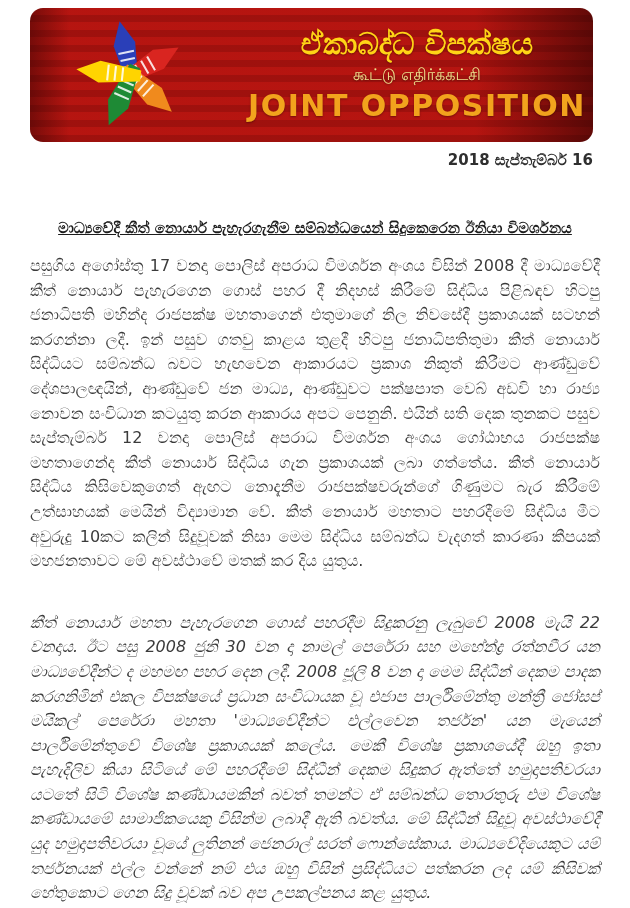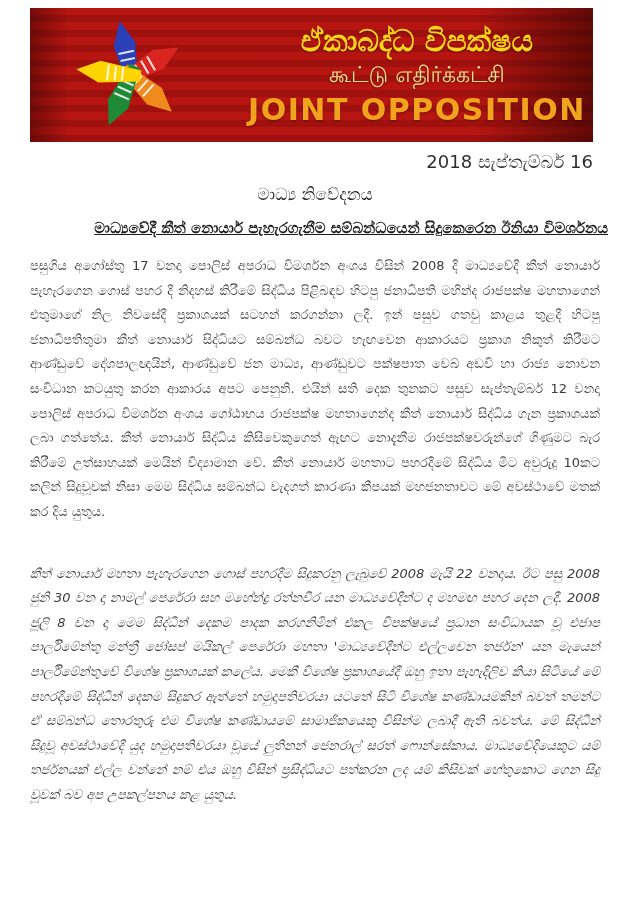--- a/index.html
+++ b/index.html
@@ -11,49 +11,49 @@
     font-family:"DejaVu Sans", sans-serif;
   }
   
   .banner{
     position:absolute;left:30px;top:8px;width:563px;height:134px;
     display:flex;align-items:center;
     background:
       linear-gradient(to right, rgba(40,0,0,.45) 0%, rgba(0,0,0,0) 7%, rgba(0,0,0,0) 79%, rgba(30,0,0,.55) 100%),
       repeating-linear-gradient(0deg, rgba(110,10,8,.30) 0 7px, rgba(200,30,20,.08) 7px 15px),
       #b41410;
-    border-radius:0;
+    border-radius:13px;
   }
   .banner .logo{width:122px;height:122px;margin-left:40px;flex:0 0 auto;}
   .banner-titles{
     margin-left:56px;
     display:flex;flex-direction:column;align-items:center;
     gap:7px;line-height:1.05;
     text-align:center;
   }
   .title-si{font-size:30px;font-weight:bold;color:#ffd416;text-shadow:0 1px 2px rgba(0,0,0,.35);}
-  .title-ta{font-size:22px;color:#efe08d;text-shadow:0 1px 2px rgba(0,0,0,.35);}
+  .title-ta{font-size:16px;color:#efe08d;text-shadow:0 1px 2px rgba(0,0,0,.35);}
   .title-en{font-size:30px;font-weight:bold;color:#f2a31d;letter-spacing:1.5px;text-shadow:0 1px 2px rgba(0,0,0,.35);}
   
   .date-line{
     position:absolute;top:151px;right:37px;
-    font-size:18px;color:#2f2f2f;
+    font-size:15px;color:#2f2f2f;font-weight:bold;
   }
   .page-heading{
     position:absolute;top:184px;left:0;right:0;
     text-align:center;font-size:17px;color:#262626;
   }
   .sub-heading{
     position:absolute;top:219px;left:22px;right:22px;
-    text-align:right;font-size:15px;font-weight:bold;
+    text-align:center;font-size:15px;font-weight:bold;
     text-decoration:underline;color:#1c1c1c;
   }
   .body-text{
     position:absolute;top:254px;left:30px;right:30px;bottom:10px;
-    font-size:13px;line-height:24.6px;color:#3b3b3b;
+    font-size:16px;line-height:24.6px;color:#3b3b3b;
     text-align:justify;
   }
   .body-text p{margin:0;}
   .body-text p + p{margin-top:37px;font-style:italic;}
 </style>
 </head>
 <body>
 
 <div class="page">
 
@@ -84,21 +84,20 @@
     </svg>
     <div class="banner-titles">
       <div class="title-si">ඒකාබද්ධ විපක්ෂය</div>
       <div class="title-ta">கூட்டு எதிர்க்கட்சி</div>
       <div class="title-en">JOINT OPPOSITION</div>
     </div>
   </div>
 
   <div class="date-line">2018 සැප්තැම්බර් 16</div>
 
-  <div class="page-heading">මාධ්‍ය නිවේදනය</div>
 
   <div class="sub-heading">මාධ්‍යවේදී කීත් නොයාර් පැහැරගැනීම සම්බන්ධයෙන් සිදුකෙරෙන ඊනියා විමර්ශනය</div>
 
   <div class="body-text">
     <p>පසුගිය අගෝස්තු 17 වනදා පොලිස් අපරාධ විමර්ශන අංශය විසින් 2008 දී මාධ්‍යවේදී කීත් නොයාර් පැහැරගෙන ගොස් පහර දී නිදහස් කිරීමේ සිද්ධිය පිළිබඳව හිටපු ජනාධිපති මහින්ද රාජපක්ෂ මහතාගෙන් එතුමාගේ නිල නිවසේදී ප්‍රකාශයක් සටහන් කරගන්නා ලදී. ඉන් පසුව ගතවු කාළය තුළදී හිටපු ජනාධිපතිතුමා කීත් නොයාර් සිද්ධියට සම්බන්ධ බවට හැඟවෙන ආකාරයට ප්‍රකාශ නිකුත් කිරීමට ආණ්ඩුවේ දේශපාලඥයින්, ආණ්ඩුවේ ජන මාධ්‍ය, ආණ්ඩුවට පක්ෂපාත වෙබ් අඩවි හා රාජ්‍ය නොවන සංවිධාන කටයුතු කරන ආකාරය අපට පෙනුනි. එයින් සති දෙක තුනකට පසුව සැප්තැම්බර් 12 වනදා පොලිස් අපරාධ විමර්ශන අංශය ගෝඨාභය රාජපක්ෂ මහතාගෙන්ද කීත් නොයාර් සිද්ධිය ගැන ප්‍රකාශයක් ලබා ගත්තේය. කීත් නොයාර් සිද්ධිය කිසිවෙකුගෙත් ඇඟට නොදැනීම රාජපක්ෂවරුන්ගේ ගිණුමට බැර කිරීමේ උත්සාහයක් මෙයින් විද්‍යාමාන වේ. කීත් නොයාර් මහතාට පහරදීමේ සිද්ධිය මීට අවුරුදු 10කට කලින් සිදුවූවක් නිසා මෙම සිද්ධිය සම්බන්ධ වැදගත් කාරණා කීපයක් මහජනතාවට මේ අවස්ථාවේ මතක් කර දිය යුතුය.</p>
     <p>කීත් නොයාර් මහතා පැහැරගෙන ගොස් පහරදීම සිදුකරනු ලැබුවේ 2008 මැයි 22 වනදාය. ඊට පසු 2008 ජුනි 30 වන දා නාමල් පෙරේරා සහ මහේන්ද්‍ර රත්නවීර යන මාධ්‍යවේදීන්ට ද මහමඟ පහර දෙන ලදී. 2008 ජූලි 8 වන දා මෙම සිද්ධීන් දෙකම පාදක කරගනිමින් එකල විපක්ෂයේ ප්‍රධාන සංවිධායක වූ එජාප පාර්ලිමේන්තු මන්ත්‍රී ජෝසප් මයිකල් පෙරේරා මහතා 'මාධ්‍යවේදීන්ට එල්ලවෙන තර්ජන' යන මැයෙන් පාර්ලිමේන්තුවේ විශේෂ ප්‍රකාශයක් කලේය. මෙකී විශේෂ ප්‍රකාශයේදී ඔහු ඉතා පැහැදිලිව කියා සිටියේ මේ පහරදීමේ සිද්ධීන් දෙකම සිදුකර ඇත්තේ හමුදාපතිවරයා යටතේ සිටි විශේෂ කණ්ඩායමකින් බවත් තමන්ට ඒ සම්බන්ධ තොරතුරු එම විශේෂ කණ්ඩායමේ සාමාජිකයෙකු විසින්ම ලබාදී ඇති බවත්ය. මේ සිද්ධීන් සිදුවූ අවස්ථාවේදී යුද හමුදාපතිවරයා වූයේ ලුතිනන් ජෙනරාල් සරත් ෆොන්සේකාය. මාධ්‍යවේදියෙකුට යම් තර්ජනයක් එල්ල වන්නේ නම් එය ඔහු විසින් ප්‍රසිද්ධියට පත්කරන ලද යම් කිසිවක් හේතුකොට ගෙන සිදු වූවක් බව අප උපකල්පනය කළ යුතුය.</p>
   </div>
 
 </div>
 

